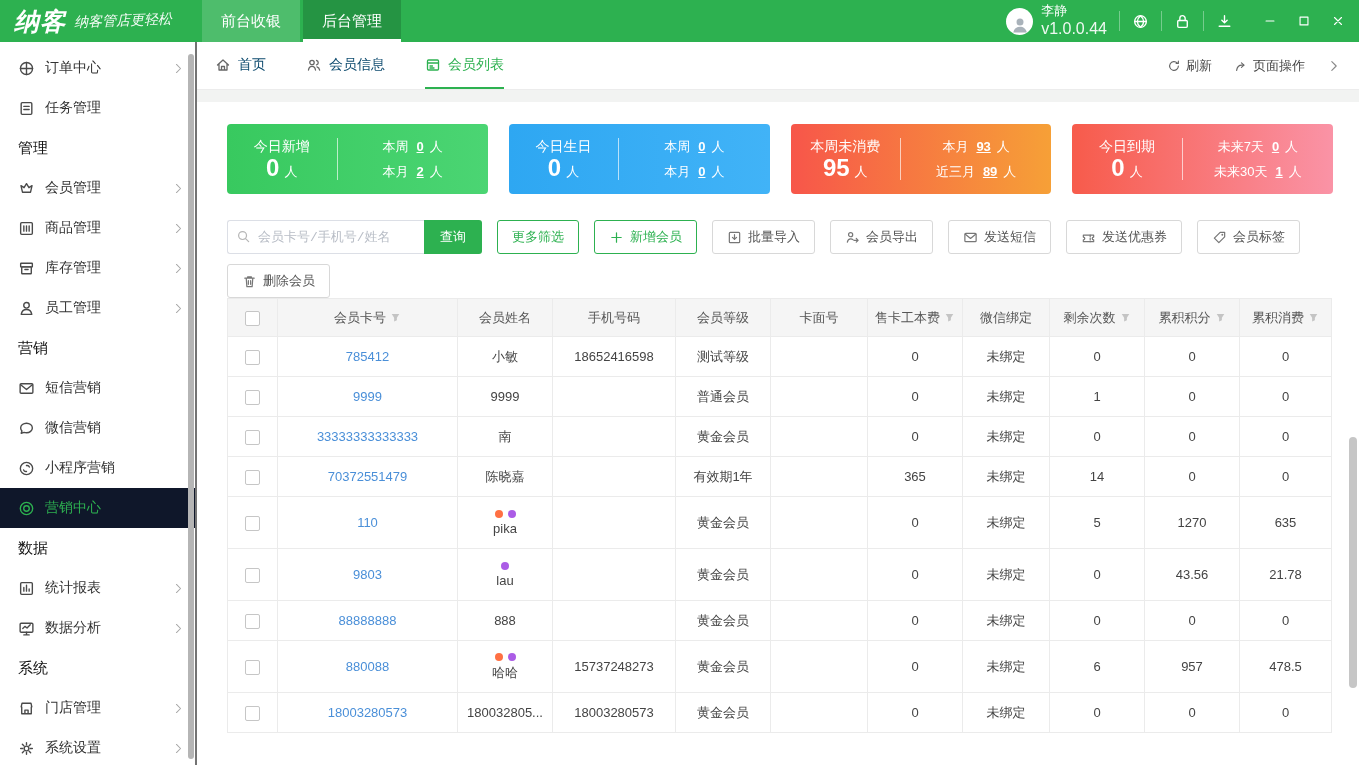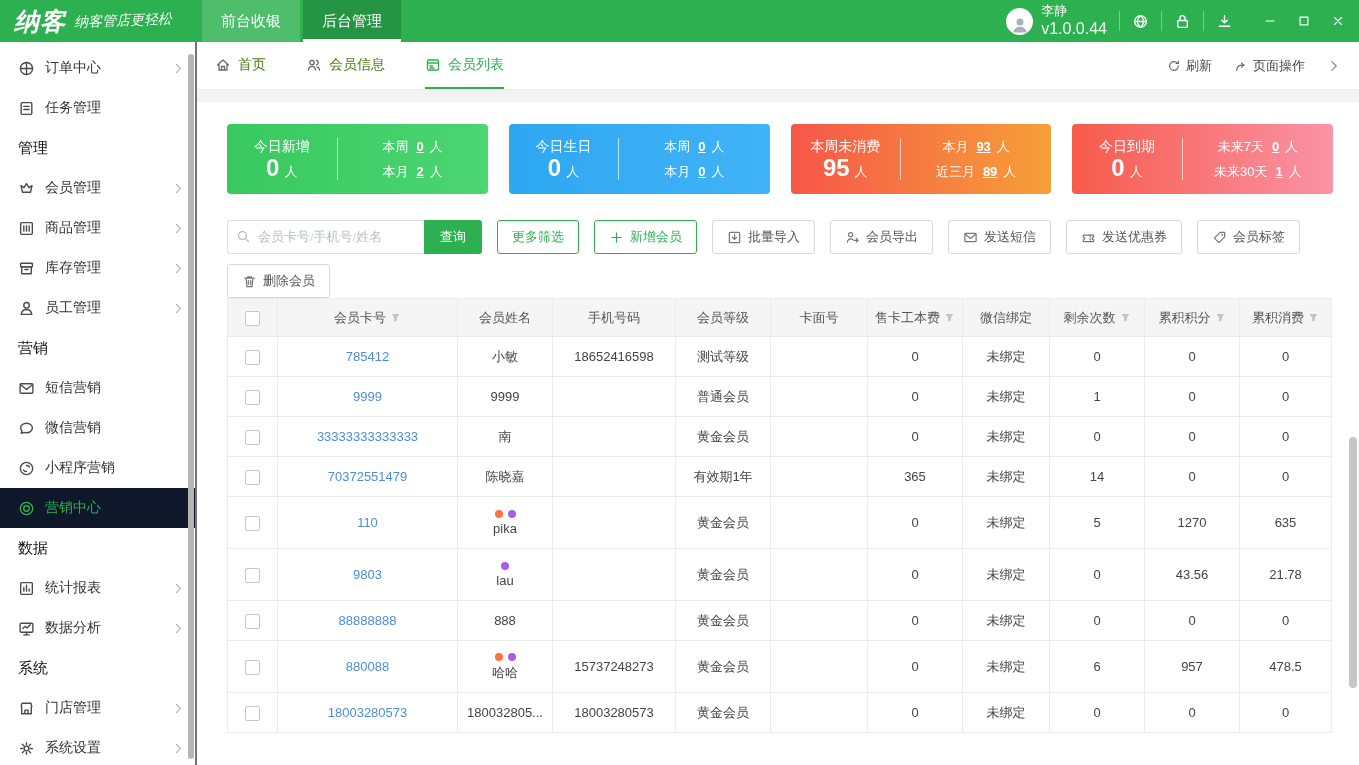--- a/index.html
+++ b/index.html
@@ -33,21 +33,21 @@
 .side-item .mi{width:17px;height:17px;margin-right:10px;color:#4a4a4a;flex-shrink:0}
 .side-item .arr{margin-left:auto;width:13px;height:13px;color:#a8a8a8}
 .side-item.active{background:#0f172a;color:#2db150}
 .side-item.active .mi{color:#2db150}
 .group-title{height:40px;display:flex;align-items:center;padding:0 18px;font-weight:normal;font-size:15px;color:#111}
 .side-scroll{position:absolute;top:12px;right:1px;width:6px;height:calc(100% - 18px);background:#b5b5b5;border-radius:3px;cursor:pointer}
 
 .main{flex:1;display:flex;flex-direction:column;position:relative;min-width:0}
 .tabbar{height:48px;background:#fff;border-bottom:1px solid #ececec;display:flex;align-items:center;padding:0 18px;flex-shrink:0}
 .page-tabs{display:flex;height:100%}
-.page-tab{display:flex;align-items:center;gap:7px;height:100%;margin-right:40px;font-size:14px;color:#4d7c0f;cursor:pointer;border-bottom:2px solid transparent}
+.page-tab{display:flex;align-items:center;gap:7px;height:100%;margin-right:40px;font-size:14px;color:#0c4a6e;cursor:pointer;border-bottom:2px solid transparent}
 .page-tab .ic{width:16px;height:16px;color:#666}
 .page-tab.active{color:#2db150;border-bottom-color:#2db150}
 .page-tab.active .ic{color:#2db150}
 .tab-actions{margin-left:auto;display:flex;align-items:center;gap:22px;color:#444}
 .tab-action{display:flex;align-items:center;gap:5px;cursor:pointer;font-size:13px}
 .tab-action .ic{width:14px;height:14px;color:#666}
 .panel-arrow{width:14px;height:14px;color:#888;cursor:pointer}
 .content{flex:1;background:#f2f3f2;padding-top:12px;overflow:hidden}
 .panel{background:#fff;height:100%;padding:22px 26px 0 30px}
 
@@ -59,21 +59,21 @@
 .card-big .unit{font-size:13px;font-weight:normal;margin-left:5px}
 .card-sep{width:1px;height:42px;background:rgba(255,255,255,.65)}
 .card-right{flex:1;display:flex;flex-direction:column;justify-content:center;gap:7px;align-items:center}
 .card-row{font-size:13px;display:flex;align-items:center;white-space:nowrap}
 .card-row .lbl{margin-right:8px}
 .card-row .val{font-weight:bold;text-decoration:underline;margin-right:6px;cursor:pointer}
 
 .toolbar{display:flex;align-items:center;gap:15px}
 .toolbar-row2{margin-top:10px}
 .search-box{display:flex;position:relative}
-.search-input{width:197px;height:34px;border:1px solid #dcdfe6;border-right:none;border-radius:3px 0 0 3px;padding:0 8px 0 30px;font-size:13px;color:#333;outline:none;font-family:Liberation Serif, serif}
+.search-input{width:197px;height:34px;border:1px solid #dcdfe6;border-right:none;border-radius:3px 0 0 3px;padding:0 8px 0 30px;font-size:13px;color:#333;outline:none;font-family:Liberation Mono, monospace}
 .search-input::placeholder{color:#b8bdc6}
 .search-icon{position:absolute;left:9px;top:9px;width:15px;height:15px;color:#b6b6b6}
 .btn{height:34px;padding:0 14px;border-radius:3px;background:#fff;border:1px solid #d8d8d8;color:#555;display:inline-flex;align-items:center;gap:6px;font-size:13px;cursor:pointer;white-space:nowrap;font-family:inherit}
 .btn .ic{width:15px;height:15px;color:#777}
 .btn.green{border-color:#2db150;color:#2db150}
 .btn.green .ic{color:#2db150}
 .btn-query{width:58px;height:34px;background:#2db150;color:#fff;border:none;border-radius:0 3px 3px 0;font-size:13px;cursor:pointer;font-family:inherit}
 
 .table-wrap{}
 table{border-collapse:collapse;table-layout:fixed;width:1104px}

